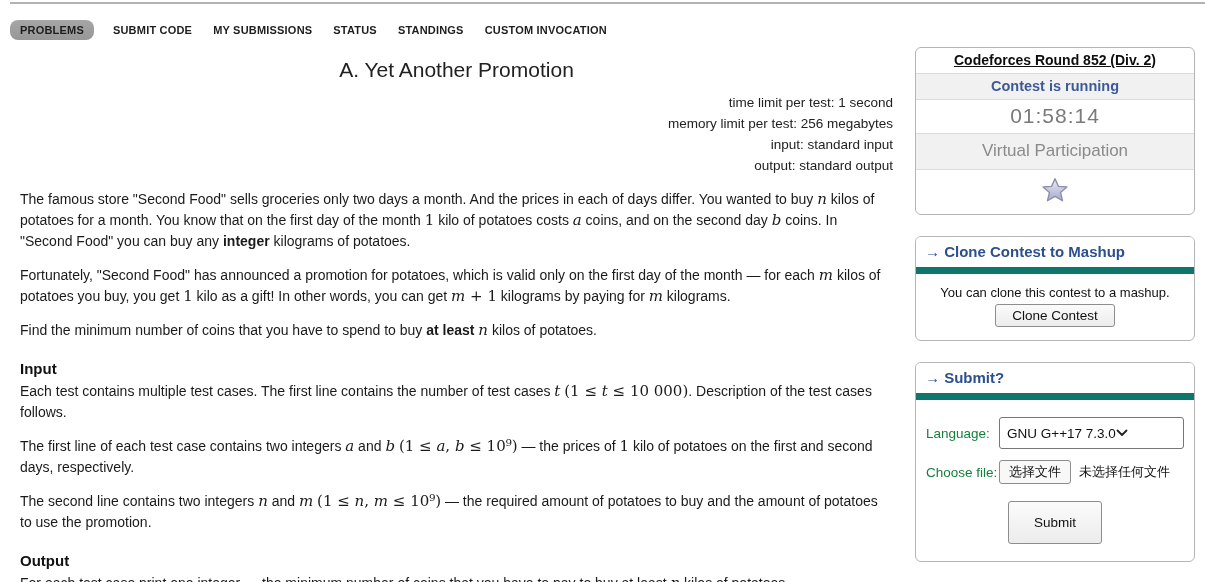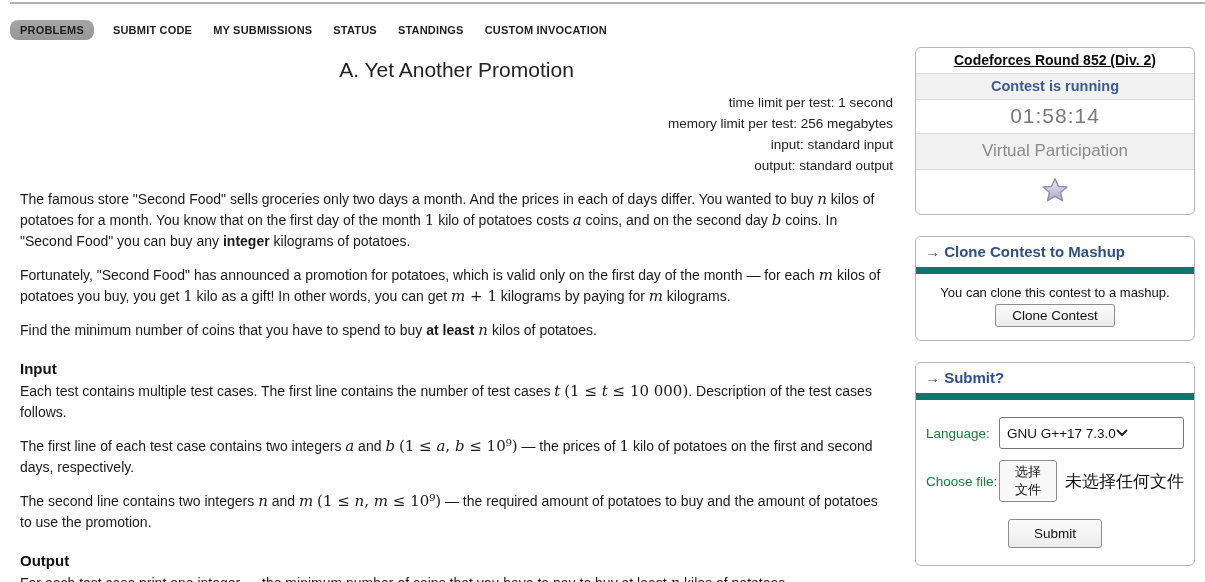--- a/index.html
+++ b/index.html
@@ -93,23 +93,23 @@
   .form-row.file-row { }
   .form-label {
     width: 73px; flex: 0 0 73px; font-size: 13.5px; color: #15803d; line-height: 17px;
   }
   .select {
     flex: 1; height: 32px; border: 1px solid #767676; border-radius: 3px;
     display: flex; align-items: center; justify-content: flex-start;
     padding: 0 7px; font-size: 13.5px; color: #111; cursor: pointer; background: #fff;
   }
   .file-btn { padding: 2px 9px; font-size: 13px; background: #f8f8f8; }
-  .file-status { font-size: 17px; color: #111; margin-left: 8px; white-space: nowrap; }
+  .file-status { font-size: 13px; color: #111; margin-left: 8px; white-space: nowrap; }
   .submit-row { text-align: center; margin: 17px 0 2px; }
-  .submit-btn { width: 94px; padding: 6px 0; }
+  .submit-btn { width: 94px; padding: 13px 0; }
 </style>
 </head>
 <body>
 
 <div class="top-rule"></div>
 
 <nav class="tabs">
   <div class="tab active">Problems</div>
   <div class="tab">Submit Code</div>
   <div class="tab">My Submissions</div>

